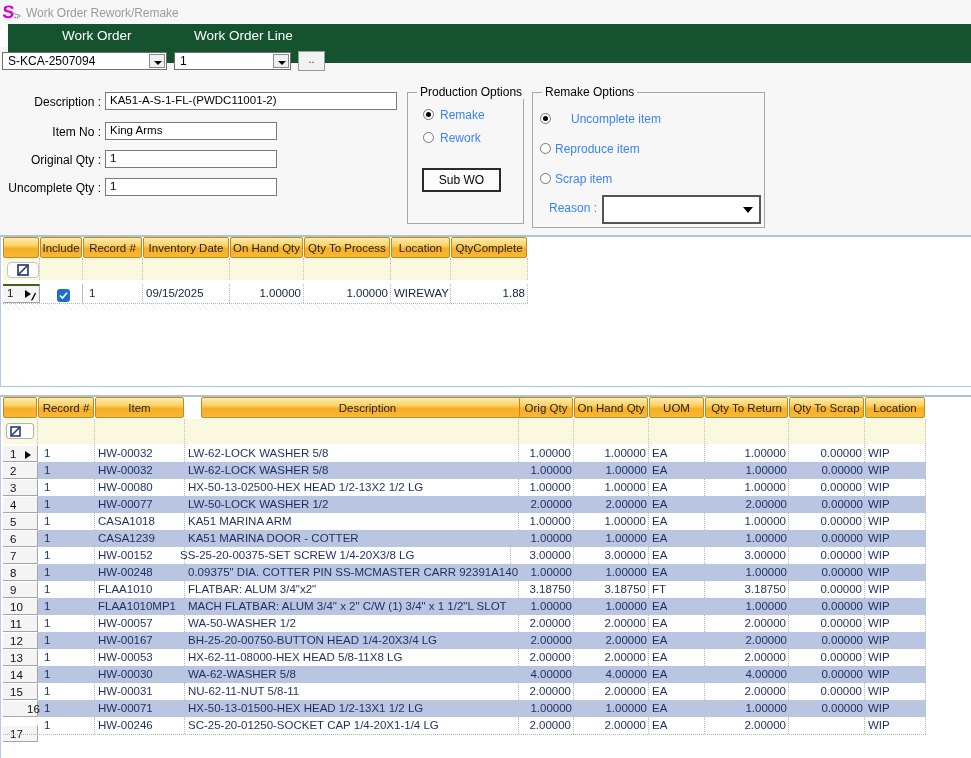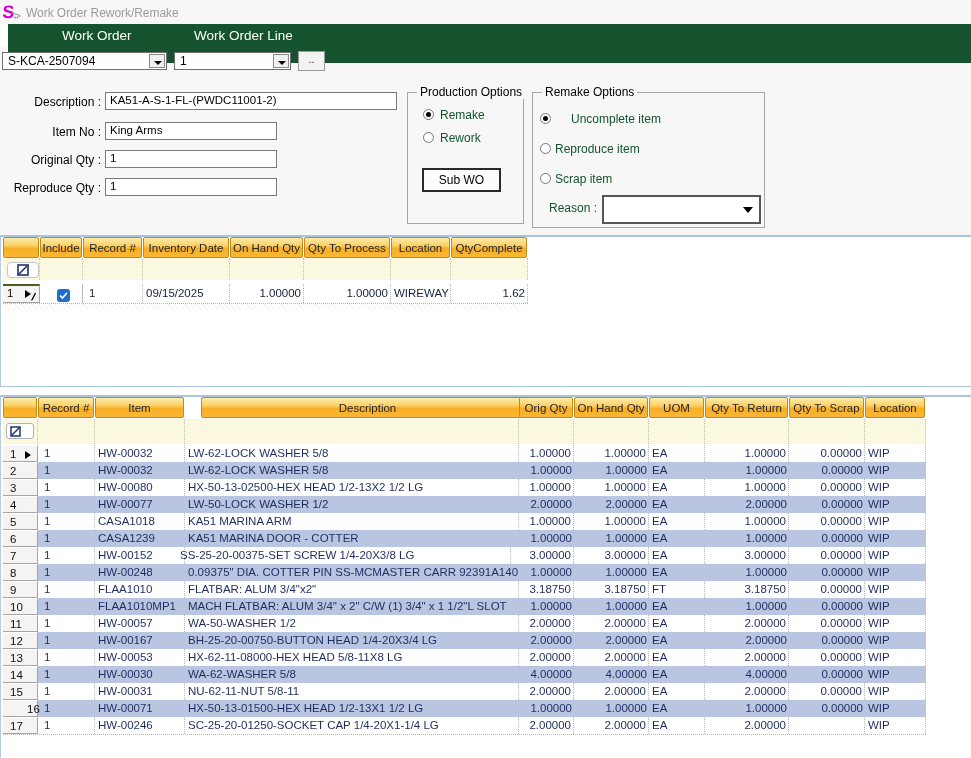--- a/index.html
+++ b/index.html
@@ -18,21 +18,21 @@
 .cbtn { position:absolute; right:1px; top:1px; bottom:1px; width:16px; background:#f0f0f0; border:1px solid #8a8a8a; }
 .cbtn:after { content:""; position:absolute; left:4px; top:6px; border:4px solid transparent; border-top:4px solid #000; }
 
 .lbl { font-size:12px; color:#000; text-align:right; white-space:nowrap; }
 .tb { background:#fff; border:1px solid #7a7a7a; font-size:11.5px; color:#000; padding:1px 0 0 4px; white-space:nowrap; overflow:hidden; }
 
 .gb { border:1px solid #a6a6a6; }
 .gbcap { position:absolute; top:-8px; background:#f7f7f8; font-size:12px; padding:0 3px; white-space:nowrap; }
 .radio { position:absolute; width:11px; height:11px; border:1px solid #777; border-radius:50%; background:#fff; }
 .radio.sel:after { content:""; position:absolute; left:2px; top:2px; width:5px; height:5px; border-radius:50%; background:#000; }
-.rlbl { position:absolute; font-size:12px; color:#14532d; white-space:nowrap; }
+.rlbl { position:absolute; font-size:12px; color:#3b82f6; white-space:nowrap; }
 
 .gridhdr { position:absolute; top:0px; height:21px; background:linear-gradient(180deg,#fdeba9 0%,#fbd166 40%,#f8af23 55%,#f9b737 100%); border:1px solid #c28a1e; border-radius:2px; font-size:11.5px; color:#23252d; text-align:center; line-height:20px; white-space:nowrap; overflow:hidden; }
 .cell { position:absolute; font-size:11.5px; line-height:17px; white-space:nowrap; overflow:hidden; }
 .num { text-align:right; padding-right:2px; }
 .ltx { text-align:left; padding-left:3px; }
 .ltx2 { text-align:left; padding-left:6px; }
 .dotv { border-right:1px dotted #b5b5b5; }
 .filterrow { position:absolute; background:#fbf8e0; }
 .selcell { position:absolute; background:#f4f4f4; border-right:1px solid #a5a5a5; border-bottom:1px solid #a5a5a5; border-top:1px solid #fff; font-size:11.5px; color:#111; }
 </style>
@@ -62,21 +62,21 @@
     <span class="cbtn"></span>
   </div>
 <div class="abs" style="left:298px;top:51px;width:27px;height:20px;background:#f2f2f2;border:1px solid #9a9a9a;font-size:11px;text-align:center;line-height:14px;color:#333">..</div>
 
 <div class="abs lbl" style="left:0;top:95px;width:101px">Description :</div>
 <div class="abs tb" style="left:105px;top:92px;width:292px;height:18px">KA51-A-S-1-FL-(PWDC11001-2)</div>
 <div class="abs lbl" style="left:0;top:125px;width:101px">Item No :</div>
 <div class="abs tb" style="left:105px;top:122px;width:172px;height:18px">King Arms</div>
 <div class="abs lbl" style="left:0;top:153px;width:101px">Original Qty :</div>
 <div class="abs tb" style="left:105px;top:150px;width:172px;height:18px">1</div>
-<div class="abs lbl" style="left:0;top:181px;width:101px">Reproduce Qty :</div>
+<div class="abs lbl" style="left:0;top:181px;width:101px">Uncomplete Qty :</div>
 <div class="abs tb" style="left:105px;top:178px;width:172px;height:18px">1</div>
 
 <div class="abs gb" style="left:407px;top:92px;width:117px;height:132px">
  <div class="gbcap" style="left:9px">Production Options</div>
  <div class="radio sel" style="left:15px;top:16px"></div>
  <div class="rlbl" style="left:32px;top:15px">Remake</div>
  <div class="radio" style="left:15px;top:39px"></div>
  <div class="rlbl" style="left:32px;top:38px">Rework</div>
  <div class="abs" style="left:14px;top:75px;width:79px;height:24px;background:#fcfcfc;border:2px solid #2b2b2b;text-align:center;line-height:20px;font-size:12px">Sub WO</div>
 </div>
@@ -137,21 +137,21 @@
           <svg width="13" height="13" viewBox="0 0 13 13" style="display:block">
             <path d="M3 6.5 L5.5 9 L10 3.8" stroke="#fff" stroke-width="1.6" fill="none"></path>
           </svg>
         </span>
       </div>
       <div class="cell dotv ltx2" style="left:82px;top:47px;width:60px;height:19px;line-height:19px;color:#14213d">1</div>
       <div class="cell dotv ltx" style="left:142px;top:47px;width:87px;height:19px;line-height:19px;color:#14213d">09/15/2025</div>
       <div class="cell dotv num" style="left:229px;top:47px;width:74px;height:19px;line-height:19px;color:#14213d">1.00000</div>
       <div class="cell dotv num" style="left:303px;top:47px;width:87px;height:19px;line-height:19px;color:#14213d">1.00000</div>
       <div class="cell dotv ltx" style="left:390px;top:47px;width:60px;height:19px;line-height:19px;color:#14213d">WIREWAY</div>
-      <div class="cell dotv num" style="left:450px;top:47px;width:77px;height:19px;line-height:19px;color:#14213d">1.62</div>
+      <div class="cell dotv num" style="left:450px;top:47px;width:77px;height:19px;line-height:19px;color:#14213d">1.88</div>
       <div class="abs" style="left:2px;top:66px;width:525px;border-top:1px dotted #b5b5b5"></div>
       <div class="abs" style="left:2px;top:67px;width:525px;height:6px;background:repeating-linear-gradient(45deg,rgba(160,160,160,0.13) 0 1px,transparent 1px 4px)"></div>
     </div>
 </div>
 
 <div class="abs" style="left:0;top:395px;width:971px;height:363px;border-top:2px solid #a9c4dd;border-left:1px solid #b7cce4;background:#fff">
  <div id="g2h">
       <div class="gridhdr" style="left:2px;width:34px"></div>
       <div class="gridhdr" style="left:37px;width:56px">Record #</div>
       <div class="gridhdr" style="left:94px;width:89px">Item</div>
@@ -388,21 +388,21 @@
       <div class="cell ltx2" style="left:37px;top:303px;width:57px;height:17px;color:#1f2d5e">1</div>
       <div class="cell ltx" style="left:94px;top:303px;width:90px;height:17px;color:#1f2d5e">HW-00071</div>
       <div class="cell ltx" style="left:184px;top:303px;width:334px;height:17px;color:#1f2d5e">HX-50-13-01500-HEX HEAD 1/2-13X1 1/2 LG</div>
       <div class="cell num" style="left:518px;top:303px;width:55px;height:17px;color:#1f2d5e">1.00000</div>
       <div class="cell num" style="left:573px;top:303px;width:75px;height:17px;color:#1f2d5e">1.00000</div>
       <div class="cell ltx" style="left:648px;top:303px;width:56px;height:17px;color:#1f2d5e">EA</div>
       <div class="cell num" style="left:704px;top:303px;width:84px;height:17px;color:#1f2d5e">1.00000</div>
       <div class="cell num" style="left:788px;top:303px;width:76px;height:17px;color:#1f2d5e">0.00000</div>
       <div class="cell ltx" style="left:864px;top:303px;width:61px;height:17px;color:#1f2d5e">WIP</div>
       <div class="abs" style="left:2px;top:320px;width:923px;height:17px;background:#ffffff"></div>
-      <div class="selcell" style="left:2px;top:320px;width:35px;height:17px;line-height:16px">
+      <div class="selcell" style="left:2px;top:328px;width:35px;height:17px;line-height:16px">
         <span style="position:absolute;left:7px">17</span>
       </div>
       <div class="cell ltx2 dotv" style="left:37px;top:320px;width:57px;height:17px;color:#1f2d5e">1</div>
       <div class="cell ltx dotv" style="left:94px;top:320px;width:90px;height:17px;color:#1f2d5e">HW-00246</div>
       <div class="cell ltx dotv" style="left:184px;top:320px;width:334px;height:17px;color:#1f2d5e">SC-25-20-01250-SOCKET CAP 1/4-20X1-1/4 LG</div>
       <div class="cell num dotv" style="left:518px;top:320px;width:55px;height:17px;color:#1f2d5e">2.00000</div>
       <div class="cell num dotv" style="left:573px;top:320px;width:75px;height:17px;color:#1f2d5e">2.00000</div>
       <div class="cell ltx dotv" style="left:648px;top:320px;width:56px;height:17px;color:#1f2d5e">EA</div>
       <div class="cell num dotv" style="left:704px;top:320px;width:84px;height:17px;color:#1f2d5e">2.00000</div>
       <div class="cell num dotv" style="left:788px;top:320px;width:76px;height:17px;color:#1f2d5e"></div>

